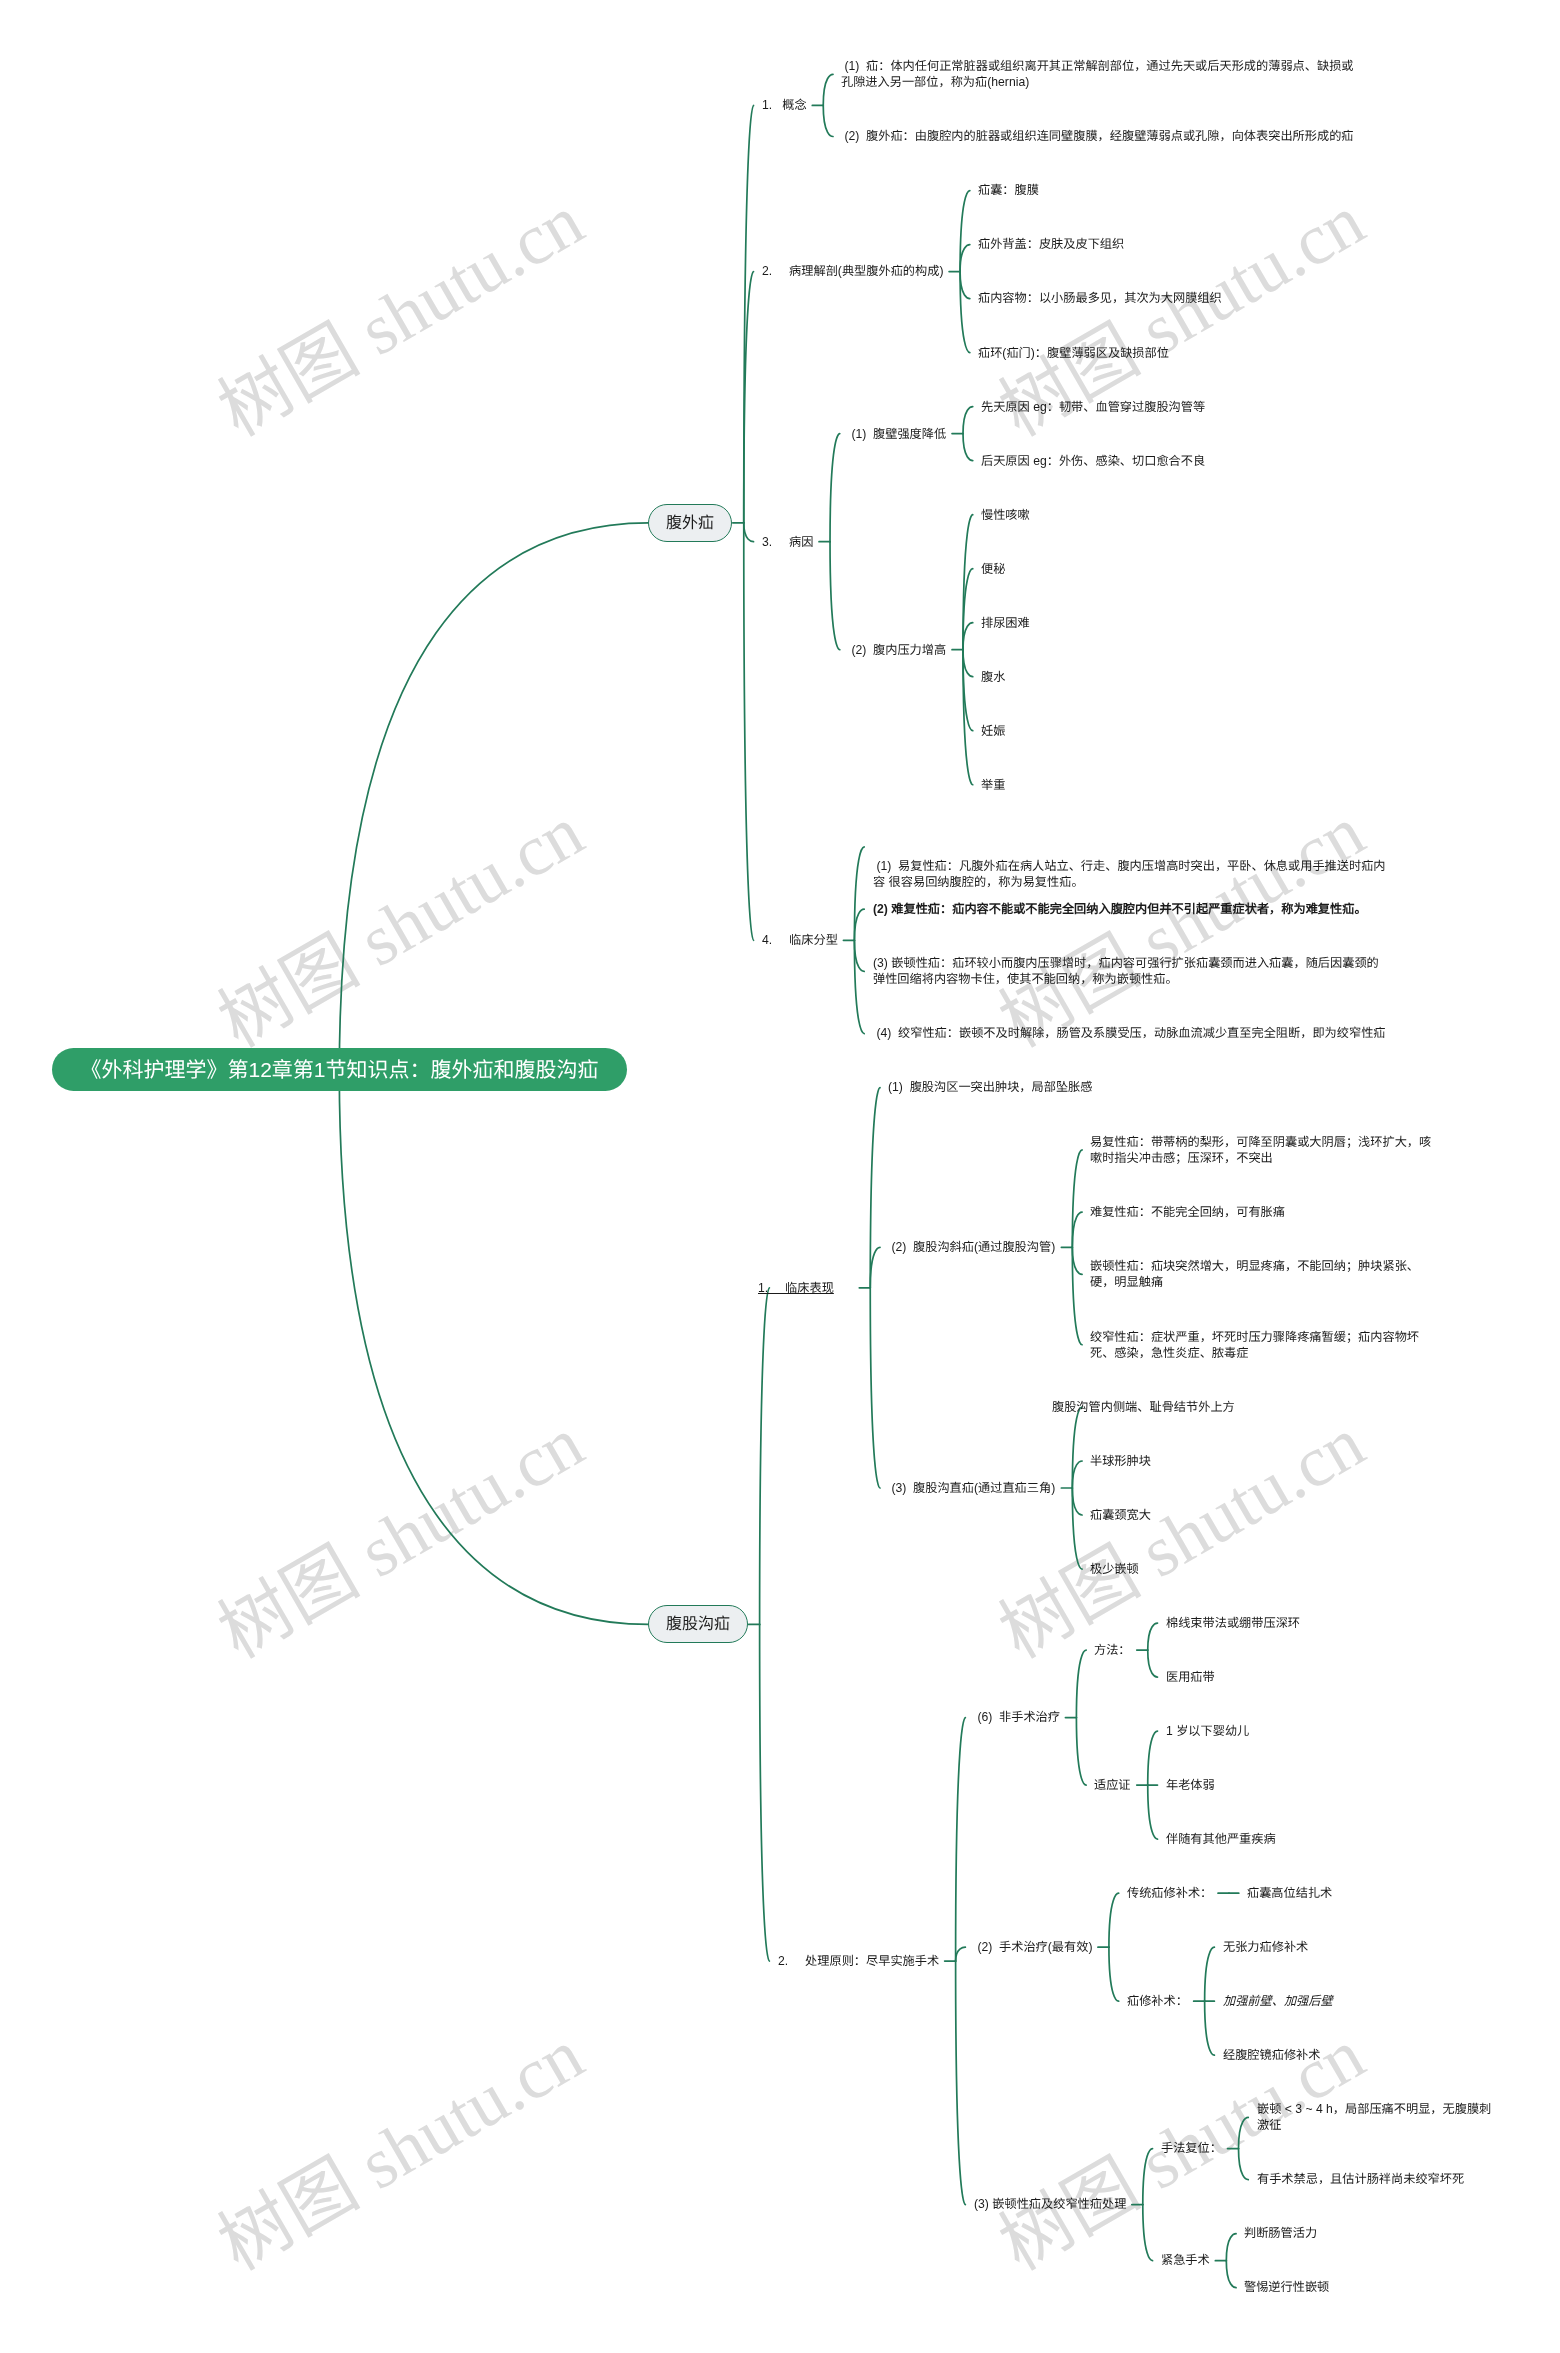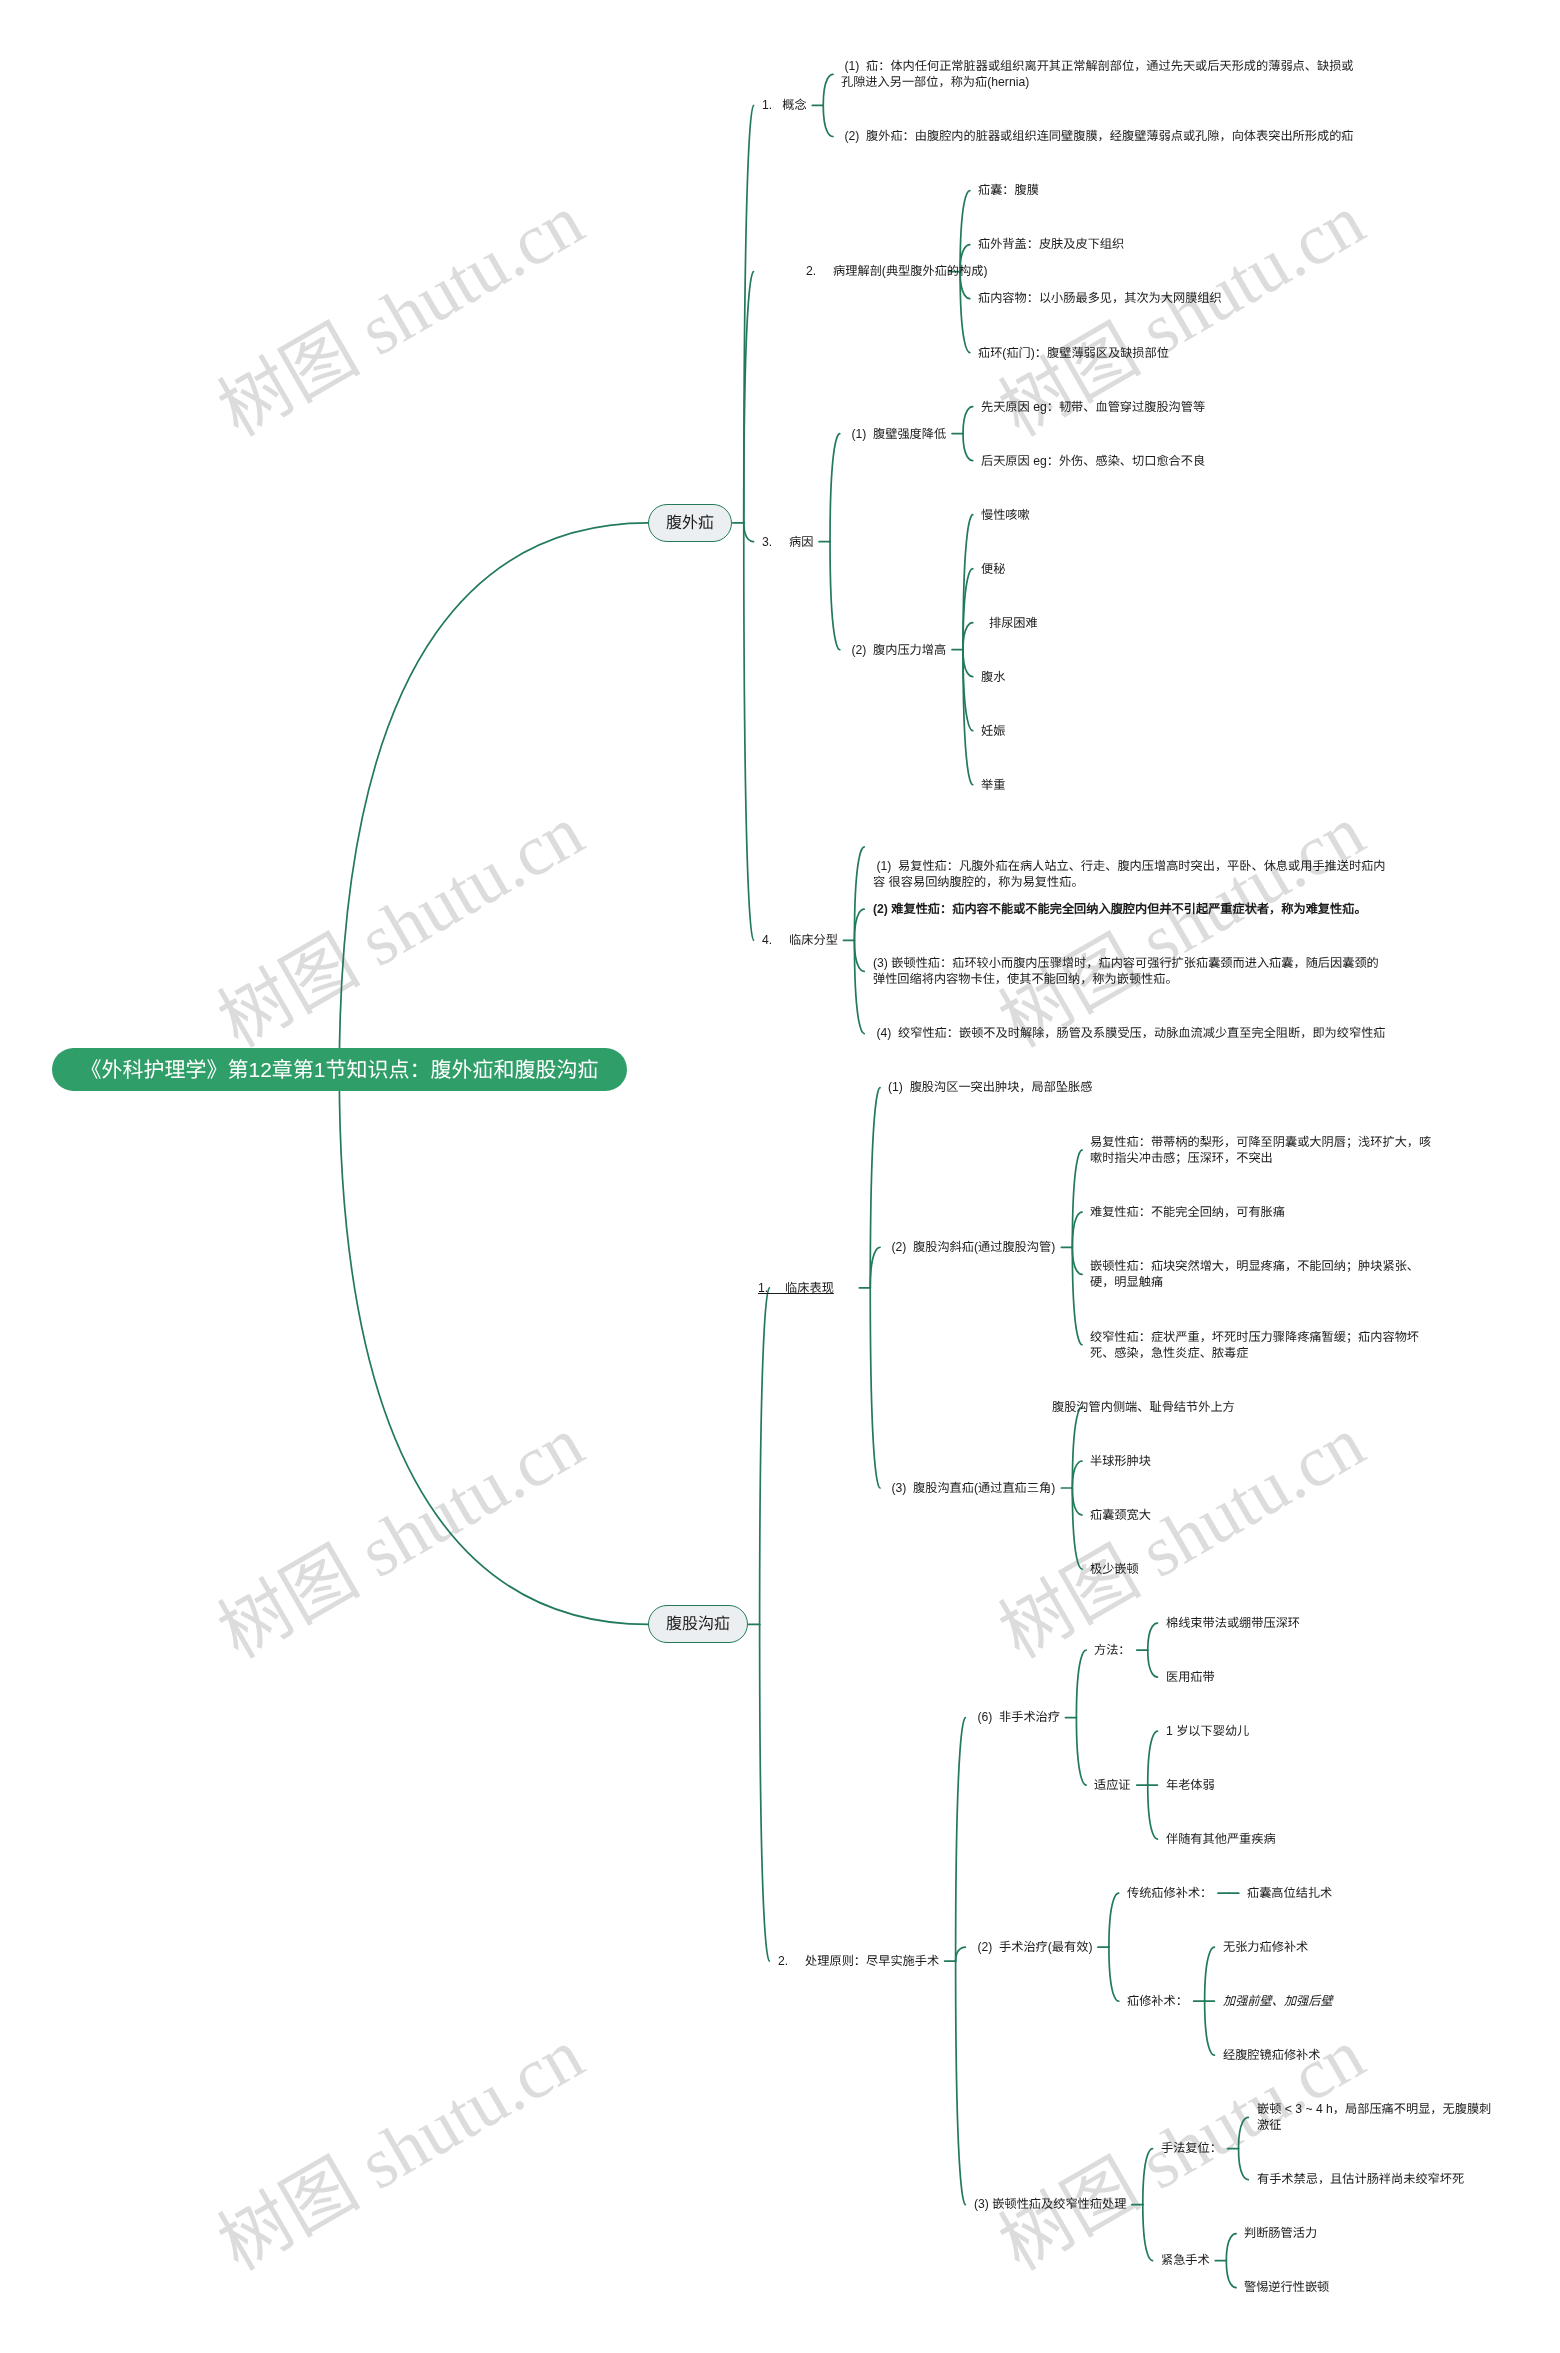--- a/index.html
+++ b/index.html
@@ -135,33 +135,33 @@
 <div id="stage">
     <div class="node-root" style="left: 52px; top: 1048px; width: 575px; height: 43px;">
       <span>《外科护理学》第12章第1节知识点：腹外疝和腹股沟疝</span>
     </div>
     <div class="node-branch" style="left: 648px; top: 504px; width: 84px; height: 38px;">
       <span>腹外疝</span>
     </div>
     <div class="node-text" style="left: 762px; top: 97px;">1.   概念</div>
     <div class="node-text" style="left: 841px; top: 58px; max-width: 515px;"> (1)  疝：体内任何正常脏器或组织离开其正常解剖部位，通过先天或后天形成的薄弱点、缺损或孔隙进入另一部位，称为疝(hernia)</div>
     <div class="node-text" style="left: 841px; top: 128px;"> (2)  腹外疝：由腹腔内的脏器或组织连同壁腹膜，经腹壁薄弱点或孔隙，向体表突出所形成的疝</div>
-    <div class="node-text" style="left: 806px; top: 263px;">2.     病理解剖(典型腹外疝的构成)</div>
+    <div class="node-text" style="left: 762px; top: 263px;">2.     病理解剖(典型腹外疝的构成)</div>
     <div class="node-text" style="left: 978px; top: 182px;">疝囊：腹膜</div>
     <div class="node-text" style="left: 978px; top: 236px;">疝外背盖：皮肤及皮下组织</div>
     <div class="node-text" style="left: 978px; top: 290px;">疝内容物：以小肠最多见，其次为大网膜组织</div>
     <div class="node-text" style="left: 978px; top: 345px;">疝环(疝门)：腹壁薄弱区及缺损部位</div>
     <div class="node-text" style="left: 762px; top: 534px;">3.     病因</div>
     <div class="node-text" style="left: 848px; top: 426px;"> (1)  腹壁强度降低</div>
     <div class="node-text" style="left: 981px; top: 399px;">先天原因 eg：韧带、血管穿过腹股沟管等</div>
     <div class="node-text" style="left: 981px; top: 453px;">后天原因 eg：外伤、感染、切口愈合不良</div>
     <div class="node-text" style="left: 848px; top: 642px;"> (2)  腹内压力增高</div>
     <div class="node-text" style="left: 981px; top: 507px;">慢性咳嗽</div>
     <div class="node-text" style="left: 981px; top: 561px;">便秘</div>
-    <div class="node-text" style="left: 981px; top: 615px; margin-left: 8px;">排尿困难</div>
+    <div class="node-text" style="left: 981px; top: 615px;">排尿困难</div>
     <div class="node-text" style="left: 981px; top: 669px;">腹水</div>
     <div class="node-text" style="left: 981px; top: 723px;">妊娠</div>
     <div class="node-text" style="left: 981px; top: 777px;">举重</div>
     <div class="node-text" style="left: 762px; top: 932px;">4.     临床分型</div>
     <div class="node-text" style="left: 873px; top: 831px; max-width: 515px; margin-top: 27px;"> (1)  易复性疝：凡腹外疝在病人站立、行走、腹内压增高时突出，平卧、休息或用手推送时疝内容 很容易回纳腹腔的，称为易复性疝。</div>
     <div class="node-text" style="left: 873px; top: 901px; max-width: 515px; font-weight: bold;">(2) 难复性疝：疝内容不能或不能完全回纳入腹腔内但并不引起严重症状者，称为难复性疝。</div>
     <div class="node-text" style="left: 873px; top: 955px; max-width: 515px;">(3) 嵌顿性疝：疝环较小而腹内压骤增时，疝内容可强行扩张疝囊颈而进入疝囊，随后因囊颈的弹性回缩将内容物卡住，使其不能回纳，称为嵌顿性疝。</div>
     <div class="node-text" style="left: 873px; top: 1025px; max-width: 515px;"> (4)  绞窄性疝：嵌顿不及时解除，肠管及系膜受压，动脉血流减少直至完全阻断，即为绞窄性疝</div>
     <div class="node-branch" style="left: 648px; top: 1605px; width: 100px; height: 38px;">
       <span>腹股沟疝</span>

